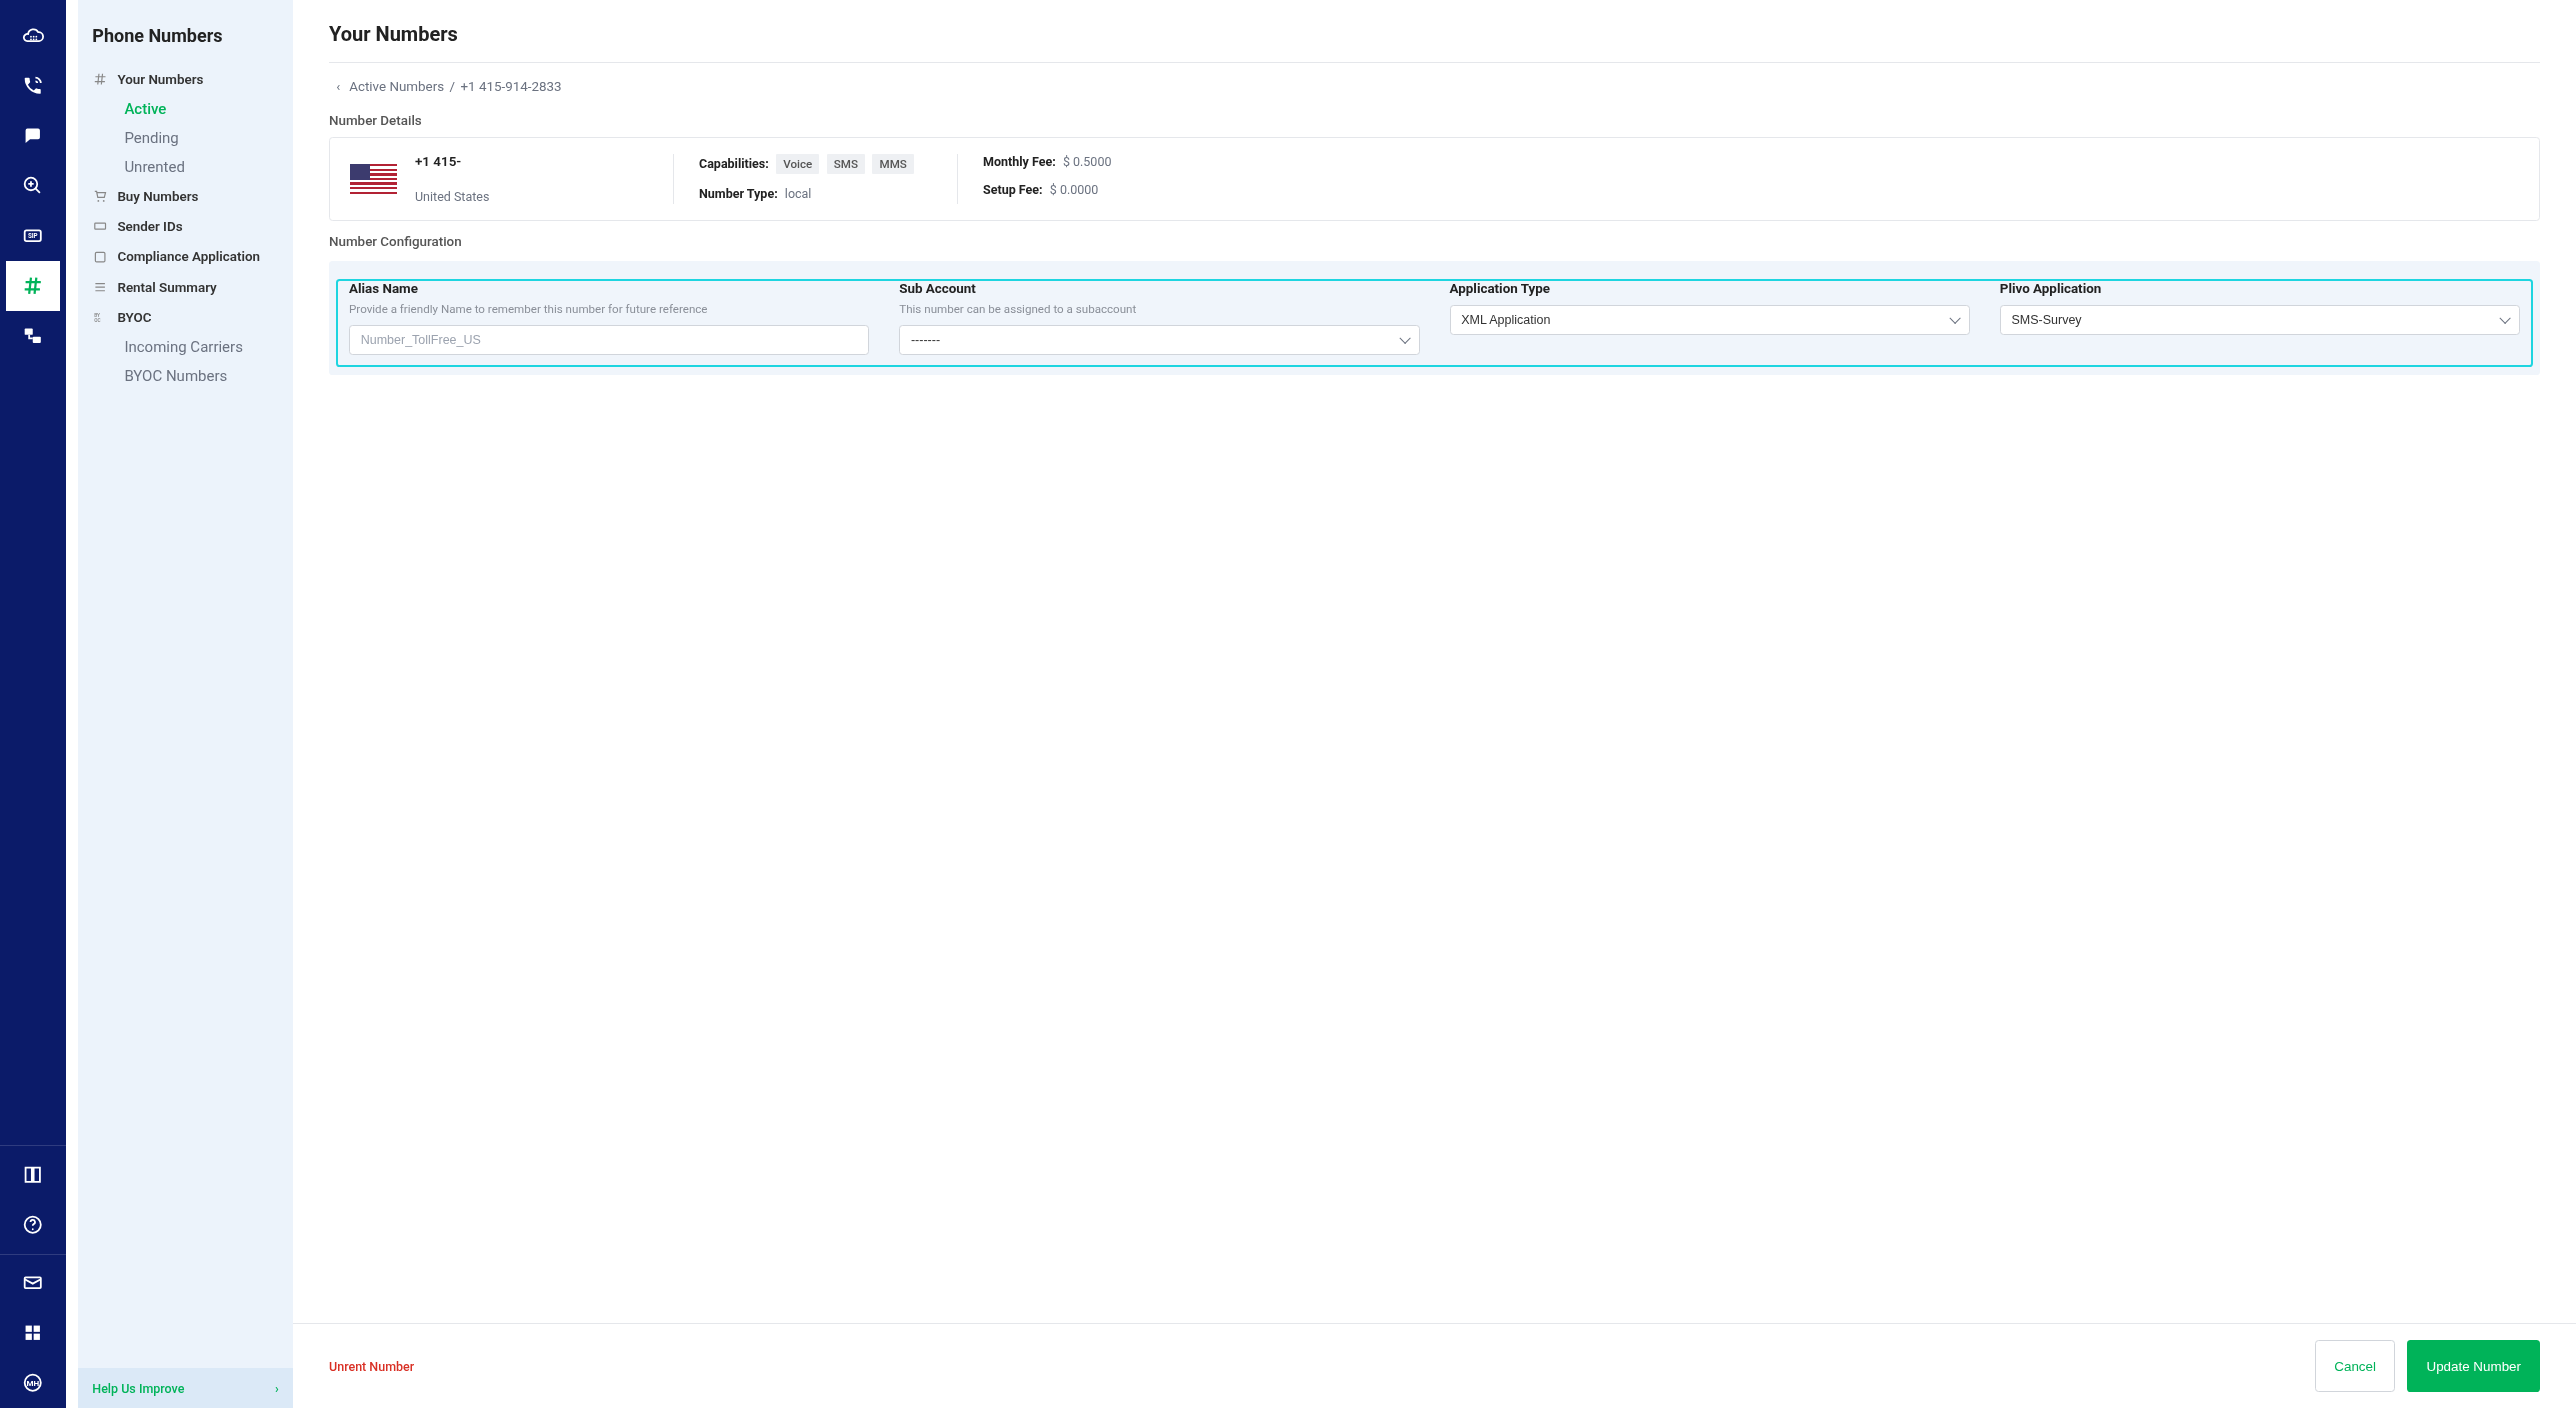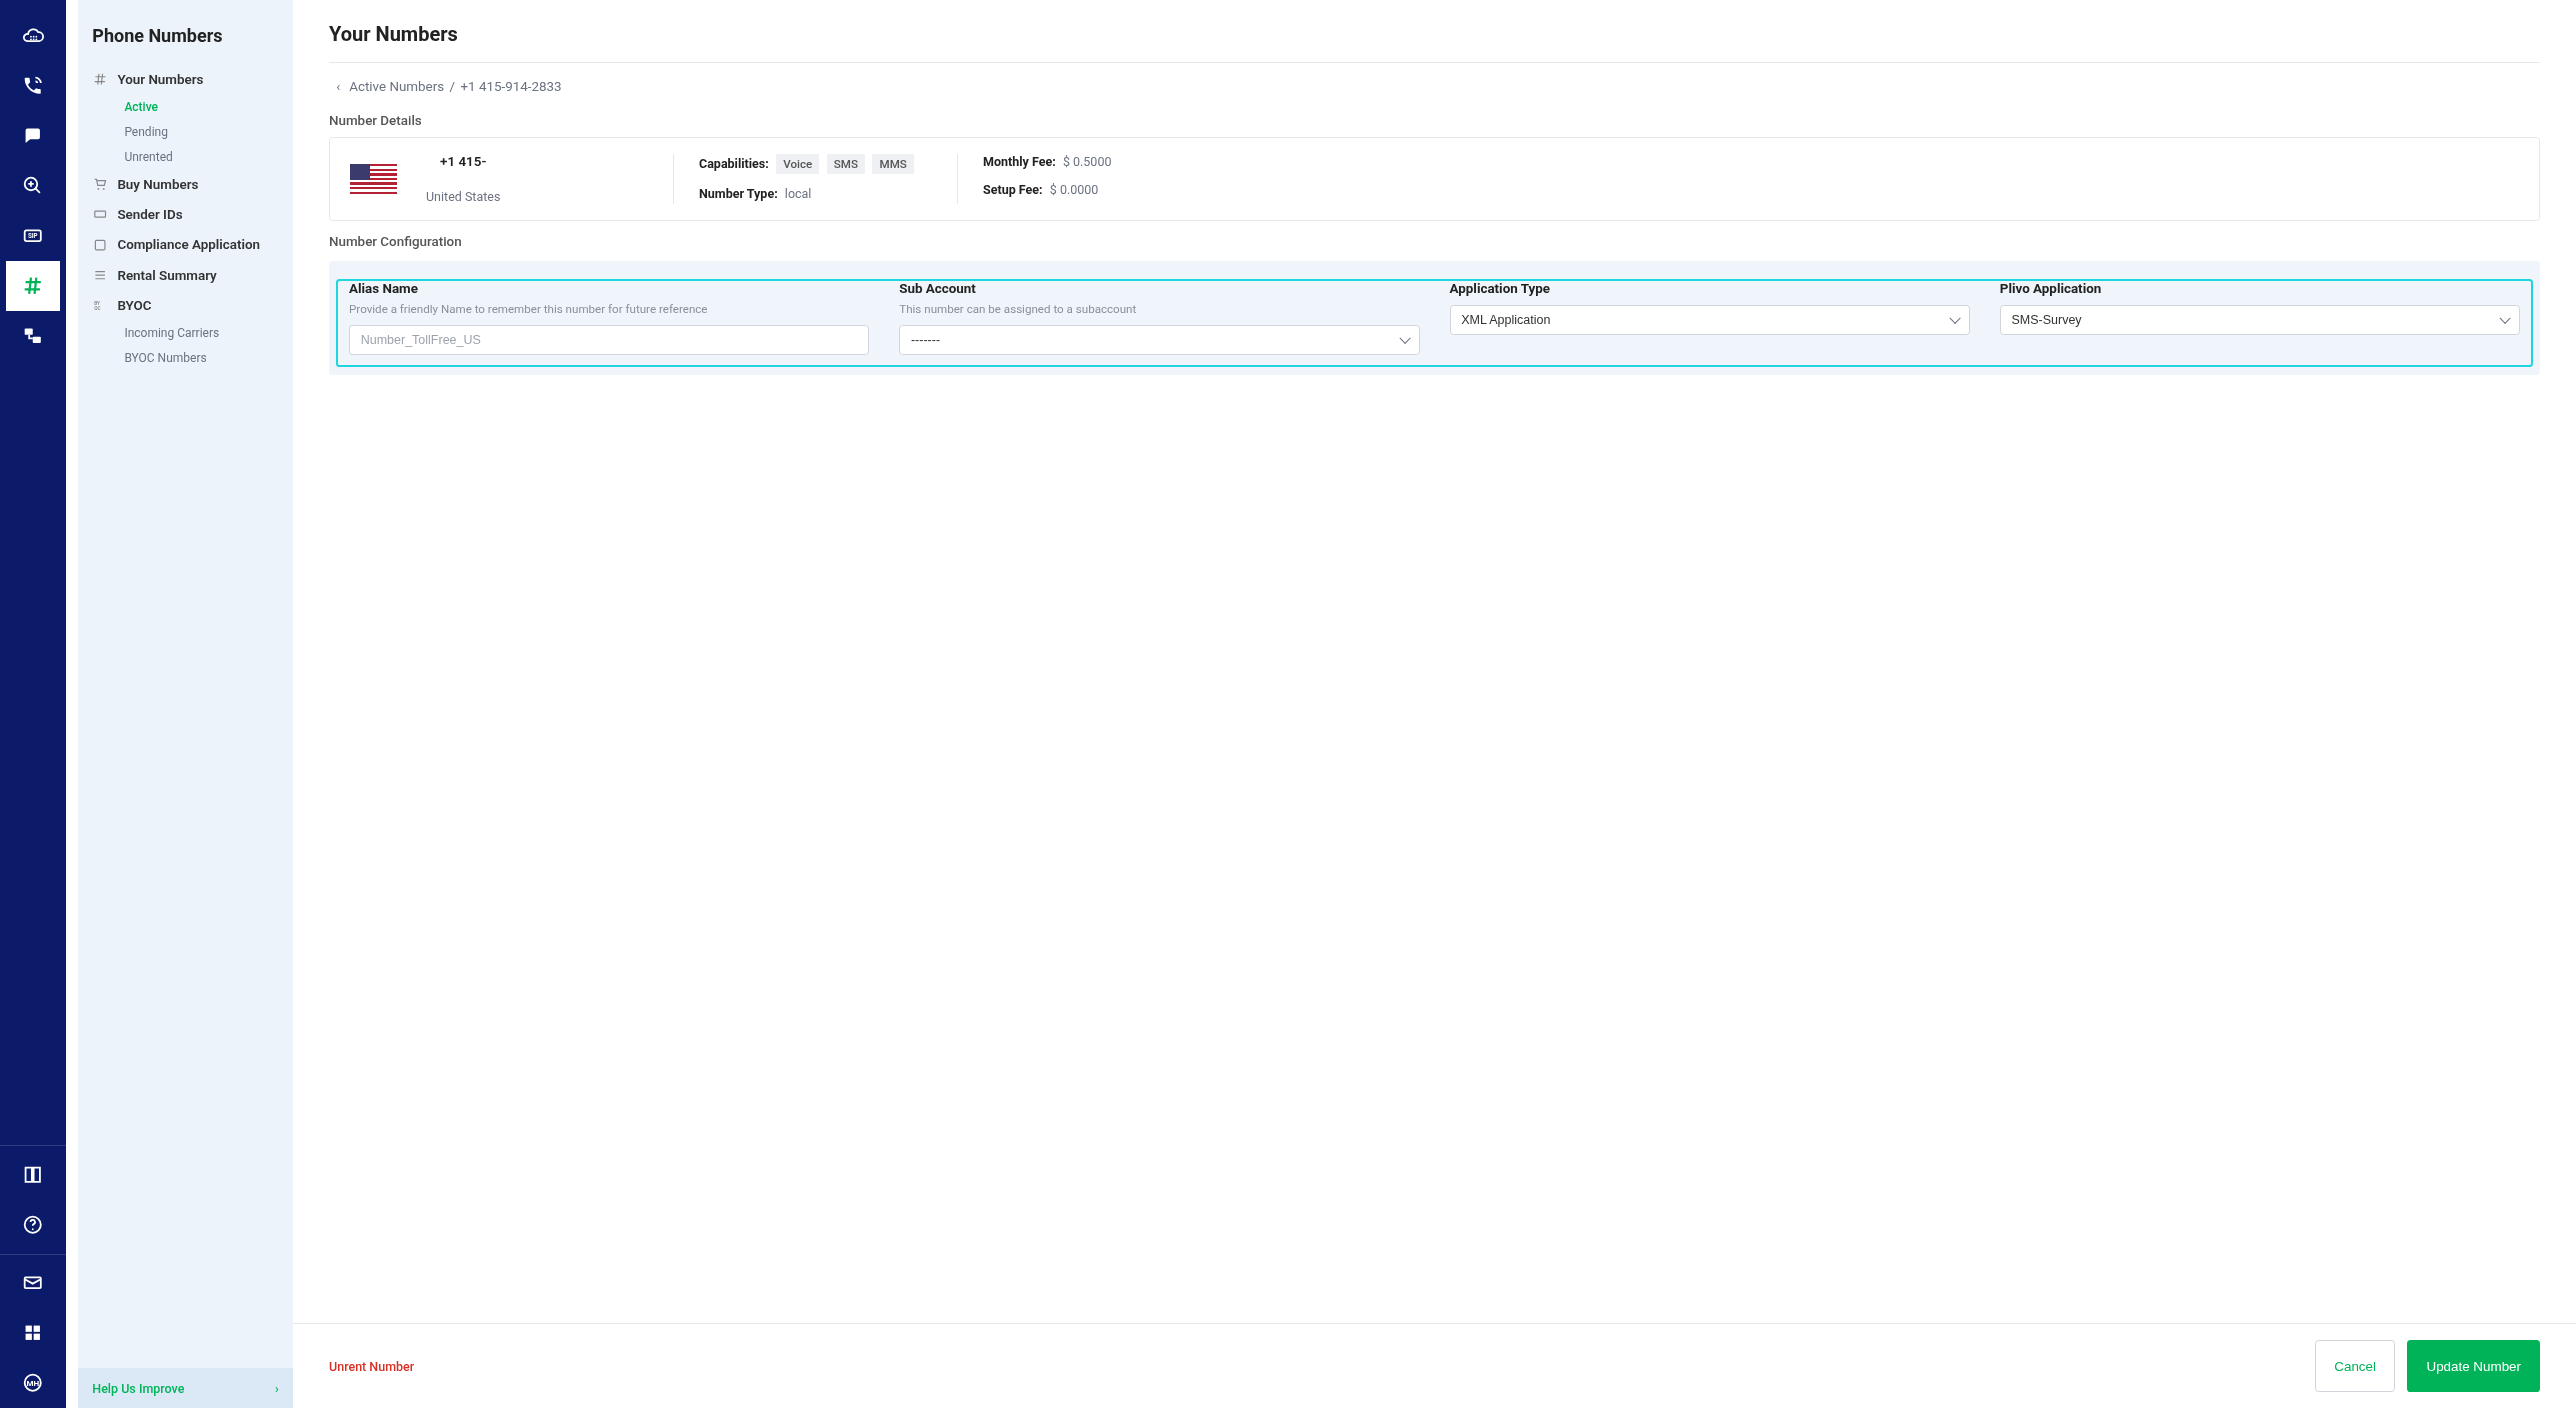--- a/index.html
+++ b/index.html
@@ -11,32 +11,32 @@
 .rail-item svg { width: 21.5px; height: 21.5px; fill: currentColor; }
 .rail-divider { width: 100%; height: 0.9px; background: rgba(255,255,255,0.15); margin: 3.6px 0; }
 .rail-spacer { flex: 1; }
 .sidebar { width: 215px; background: #ecf3fb; display: flex; flex-direction: column; padding-top: 18px; margin-left: 12px; }
 .sidebar-title { font-size: 18px; font-weight: 700; color: #222; padding: 7.2px 14.3px 18px 14.3px; }
 .nav-group { padding: 0 7.2px; }
 .nav-item { display: flex; align-items: center; gap: 9px; padding: 7.2px 7.2px; cursor: pointer; font-size: 13.4px; color: #333; font-weight: 600; }
 .nav-item .nav-icon { width: 16px; height: 16px; display: inline-flex; align-items: center; justify-content: center; color: #888; }
 .nav-item .nav-icon svg { width: 14.3px; height: 14.3px; fill: currentColor; }
 .nav-sub { padding-left: 32px; }
-.nav-sub-item { padding: 5.4px 7.2px; font-size: 12px; color: #6b7280; cursor: pointer; }
+.nav-sub-item { padding: 5.4px 7.2px; font-size: 15px; color: #6b7280; cursor: pointer; }
 .nav-sub-item.active { color: #00b359; font-weight: 500; }
 .help-bar { margin-top: auto; background: #dbe9f7; padding: 12.5px 14.3px; display: flex; align-items: center; justify-content: space-between; color: #00b359; font-weight: 500; cursor: pointer; }
 .main { flex: 1; display: flex; flex-direction: column; overflow: auto; }
 .content { padding: 21.5px 36px 0 36px; flex: 1; }
 .page-title { font-size: 20px; font-weight: 700; color: #222; padding-bottom: 16px; border-bottom: 0.9px solid #e5e7eb; }
 .breadcrumb { display: flex; align-items: center; gap: 5.4px; color: #6b7280; font-size: 13.4px; padding: 16px 0 7.2px 7.2px; }
 .breadcrumb .chev { color: #6b7280; margin-right: 3.6px; }
 .section-label { font-size: 13.4px; color: #555; font-weight: 500; margin: 12.5px 0 9px 0; }
 .details-card { border: 0.9px solid #e5e7eb; border-radius: 3.6px; padding: 16px 20px; display: flex; gap: 18px; }
 .details-col { padding: 0 25px; }
-.details-col:first-child { padding-left: 0; display: flex; align-items: center; gap: 29px; min-width: 305px; text-align: center; }
+.details-col:first-child { padding-left: 0; display: flex; align-items: center; gap: 18px; min-width: 305px; }
 .details-col + .details-col { border-left: 0.9px solid #e5e7eb; }
 .details-col:last-child { flex: 1; }
 .flag { width: 47px; height: 30px; background: linear-gradient(to bottom, #b22234 0%, #b22234 7.7%, #fff 7.7%, #fff 15.4%, #b22234 15.4%, #b22234 23.1%, #fff 23.1%, #fff 30.8%, #b22234 30.8%, #b22234 38.5%, #fff 38.5%, #fff 46.2%, #b22234 46.2%, #b22234 53.9%, #fff 53.9%, #fff 61.5%, #b22234 61.5%, #b22234 69.2%, #fff 69.2%, #fff 76.9%, #b22234 76.9%, #b22234 84.6%, #fff 84.6%, #fff 92.3%, #b22234 92.3%, #b22234 100%); position: relative; }
 .flag::before { content: ""; position: absolute; top: 0; left: 0; width: 20px; height: 16px; background: #3c3b6e; }
 .num-info .num { font-weight: 600; font-size: 13.4px; color: #222; }
 .num-info .country { color: #6b7280; font-size: 12.5px; margin-top: 20px; }
 .row-kv { display: flex; align-items: center; gap: 7.2px; margin-bottom: 12.5px; }
 .row-kv:last-child { margin-bottom: 0; }
 .kv-label { font-weight: 700; color: #222; }
 .kv-val { color: #6b7280; }

